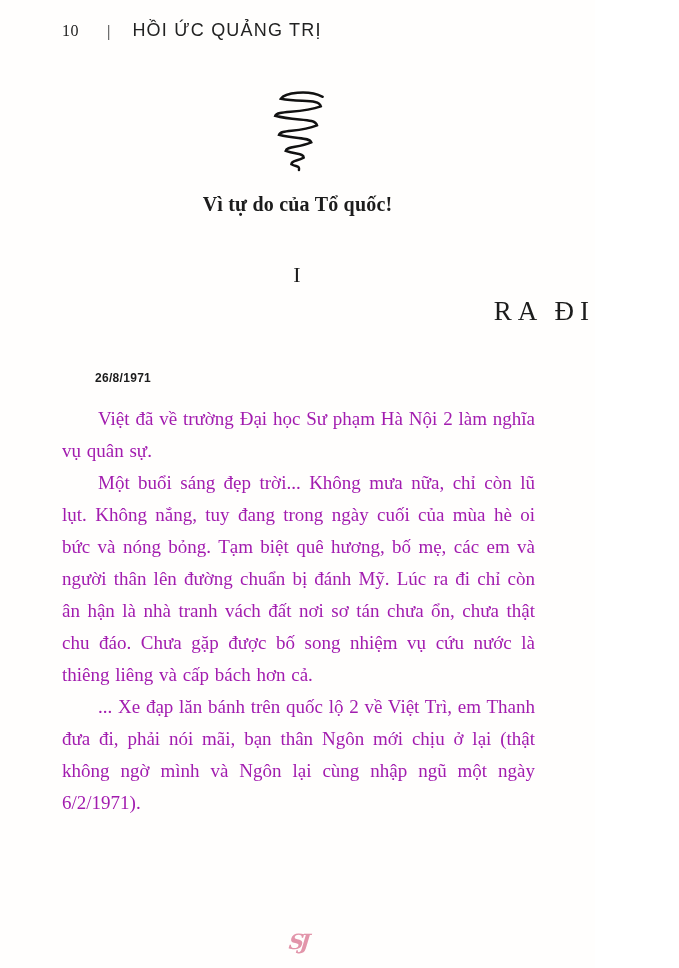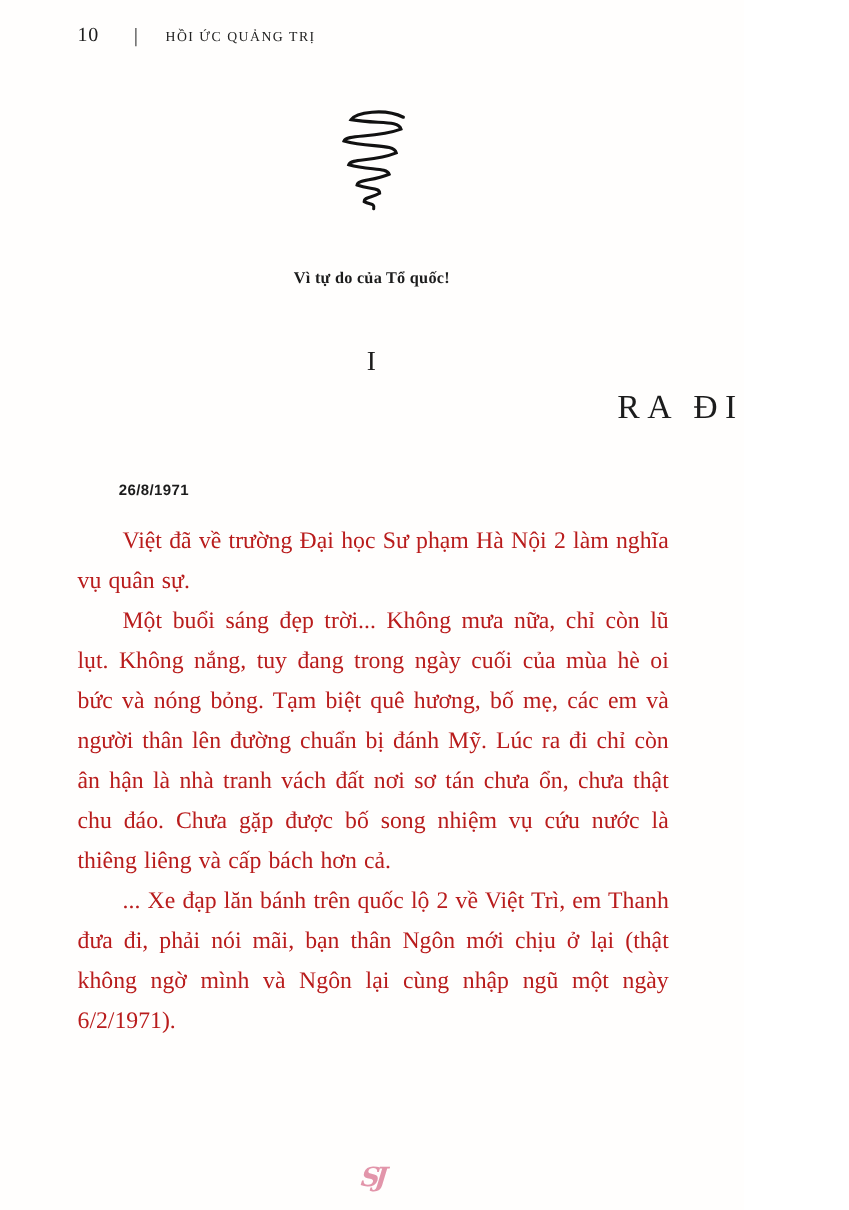--- a/index.html
+++ b/index.html
@@ -26,40 +26,39 @@
     font-size: 16px;
     letter-spacing: .5px;
   }
   .sep {
     margin: 0 22px 0 28px;
     color: #555;
     font-size: 13px;
     transform: scaleY(1.2);
   }
   .rtitle {
-    font-size: 11px;
+    font-size: 18px;
     letter-spacing: 1.2px;
     font-stretch: condensed;
     color: #222;
-    font-family: Liberation Serif, serif;
   }
 
   
   .ornament {
     margin-top: 44px;
     text-align: center;
     line-height: 0;
   }
   .ornament svg { display: inline-block; }
 
   .dedication {
-    margin-top: 40px;
+    margin-top: 16px;
     text-align: center;
     font-weight: bold;
-    font-size: 13px;
+    font-size: 20px;
     letter-spacing: .2px;
   }
 
   .chapter-number {
     margin-top: 46px;
     text-align: center;
     font-size: 22px;
     letter-spacing: 1px;
   }
   .chapter-title {
@@ -79,21 +78,21 @@
 
   .body-text {
     margin: 18px 60px 0 62px;
   }
   .body-text p {
     font-size: 19px;
     line-height: 32px;
     text-align: justify;
     text-indent: 36px;
     word-spacing: 1px;
-    color: #b91c1c;
+    color: #a21caf;
   }
 
   .page-footer {
     position: absolute;
     left: 0;
     right: 0;
     bottom: 14px;
     text-align: center;
   }
   .logo {

